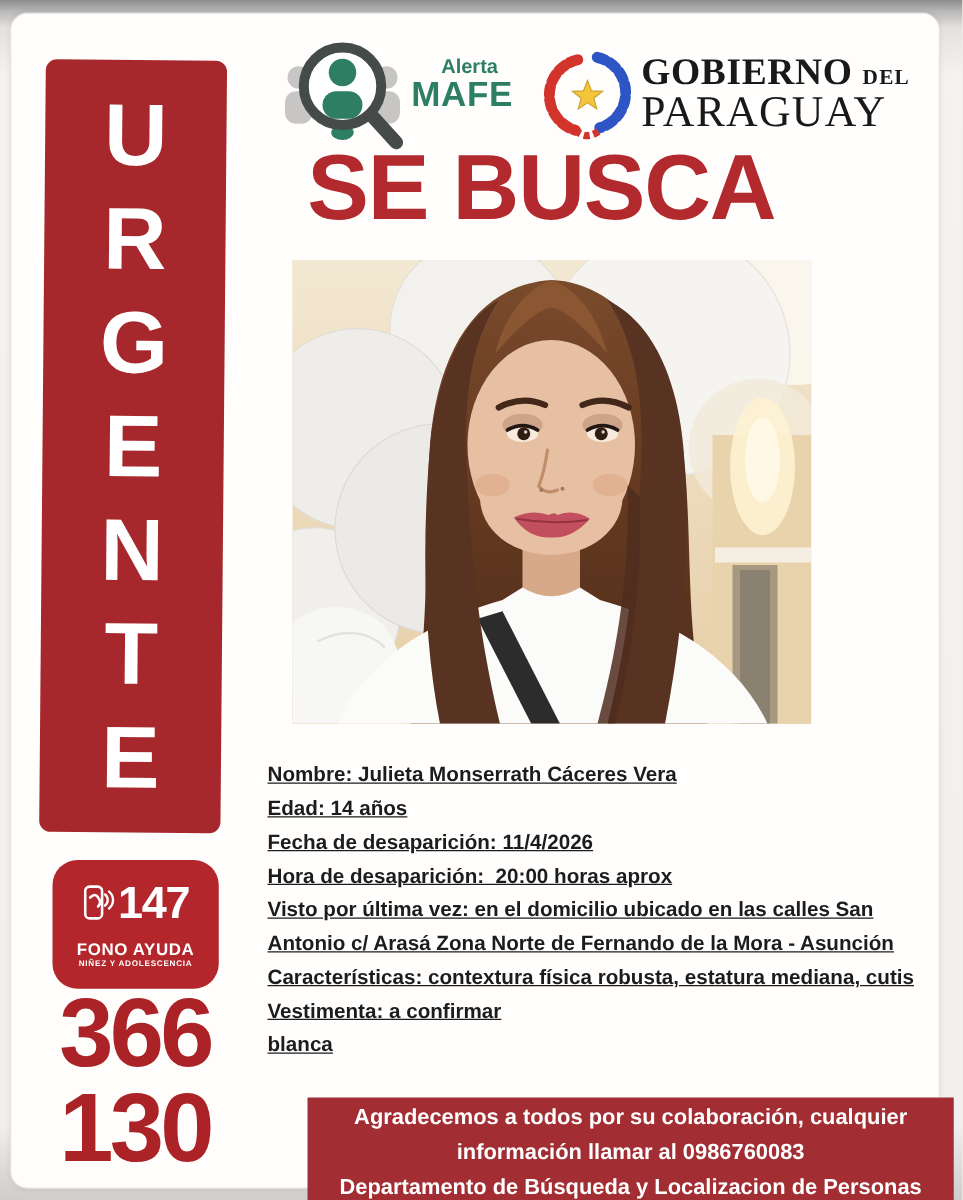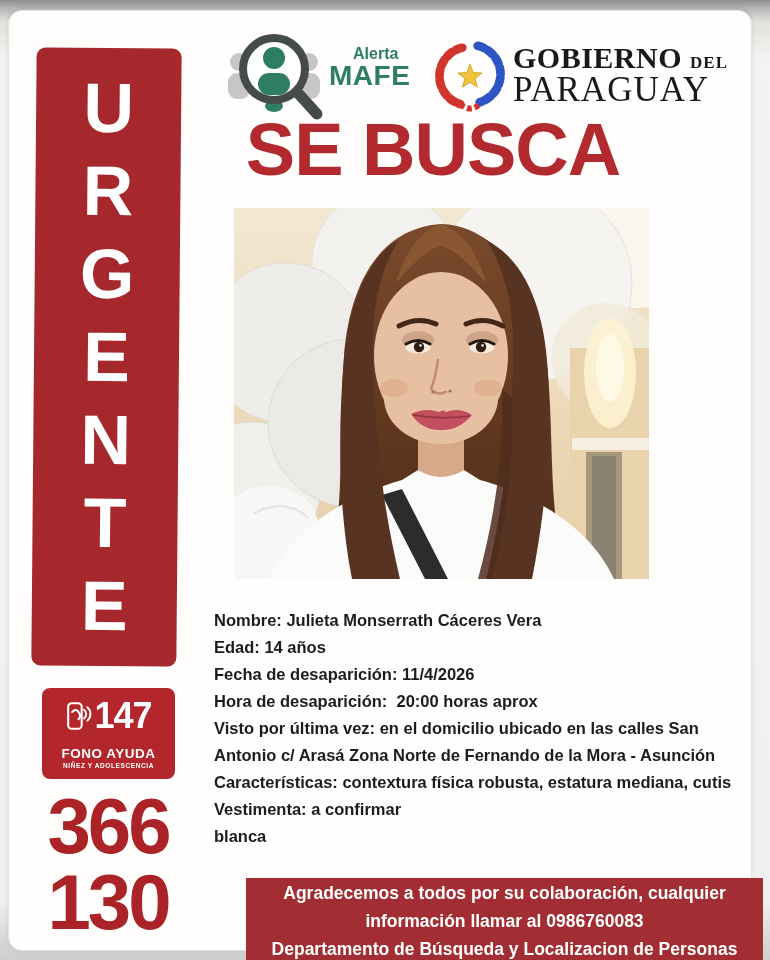--- a/index.html
+++ b/index.html
@@ -17,22 +17,22 @@
   .urgente{
     position:absolute;left:25px;top:37px;width:145px;height:618px;
     background:#a7282c;border-radius:9px;transform:rotate(.5deg);
     display:flex;flex-direction:column;align-items:center;justify-content:center;
   }
   .urgente span{
     color:#fff;font-weight:800;font-size:70px;line-height:83px;text-align:center;
   }
   
   .fono{
-    position:absolute;left:33px;top:677px;width:133px;height:91px;
-    background:#b2262c;border-radius:8px;color:#fff;
+    position:absolute;left:33px;top:677px;width:133px;height:103px;
+    background:#b2262c;border-radius:20px;color:#fff;
     display:flex;flex-direction:column;align-items:center;justify-content:center;gap:0;
   }
   .fono-row{display:flex;align-items:center;gap:2px;}
   .fono-num{font-size:36px;font-weight:800;letter-spacing:-1px;line-height:1;}
   .fono-label{font-size:13.5px;font-weight:800;letter-spacing:.5px;line-height:1.2;margin-top:12px;}
   .fono-sub{font-size:6.5px;font-weight:700;letter-spacing:.6px;line-height:1.2;}
   
   .hotline{
     position:absolute;left:24px;width:150px;text-align:center;
     color:#ab2227;font-weight:900;font-size:78px;line-height:1;letter-spacing:-3px;
@@ -59,21 +59,21 @@
     color:#b2292e;font-size:74px;font-weight:800;letter-spacing:-1px;line-height:1;
   }
   
   .photo{
     position:absolute;left:225px;top:197px;width:415px;height:371px;overflow:hidden;
     background:#ecdcbf;
   }
   .photo svg{display:block;}
   
   .details{position:absolute;left:205px;top:596px;width:545px;color:#1c1c1c;}
-  .details p{margin:0;font-size:16.5px;font-weight:700;line-height:27px;white-space:pre;}
+  .details p{margin:0;font-size:16.5px;font-weight:700;line-height:27px;white-space:pre;text-decoration:underline;}
   
   .notice{
     position:absolute;left:237px;top:831px;width:517px;height:114px;
     background:#a22e34;color:#fff;box-sizing:border-box;
     display:flex;flex-direction:column;align-items:center;justify-content:center;margin-top:36px;
   }
   .notice p{margin:0;font-size:17.5px;font-weight:700;line-height:28px;text-align:center;white-space:nowrap;}
 </style>
 </head>
 <body>

